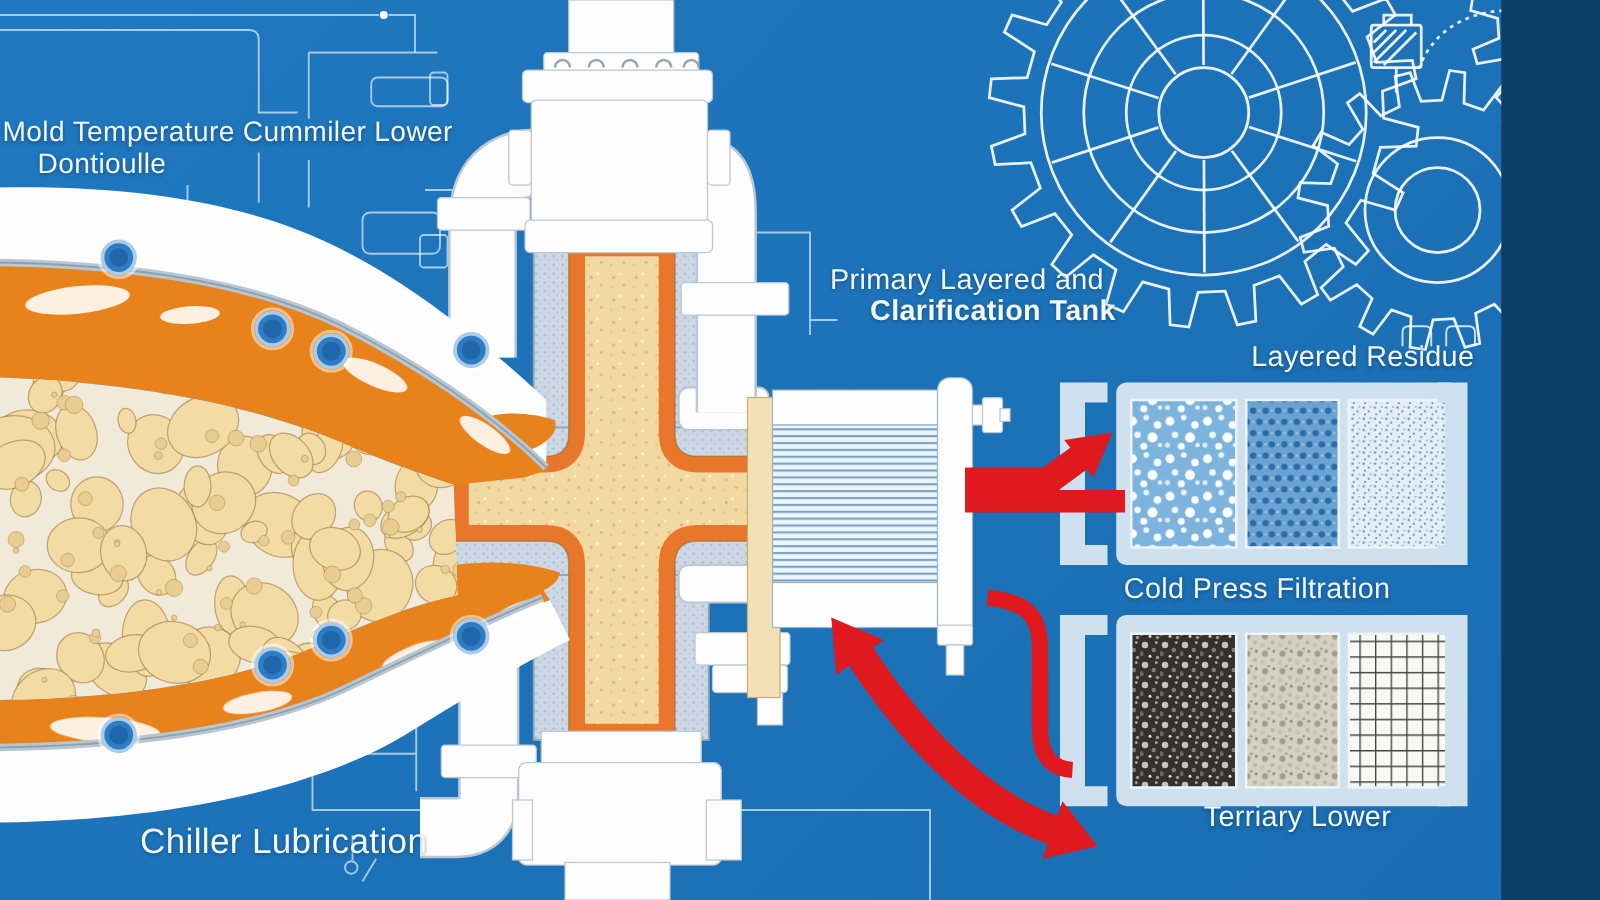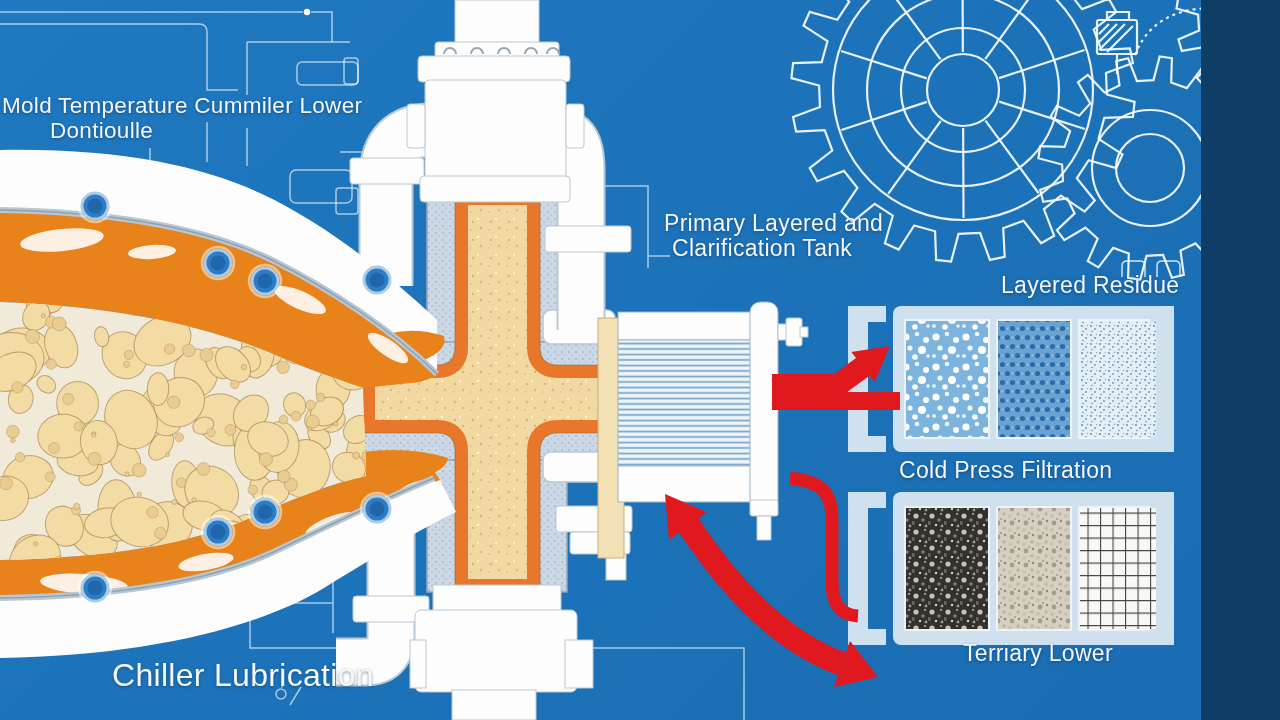--- a/index.html
+++ b/index.html
@@ -425,24 +425,24 @@
     <rect x="772" y="392" width="128" height="18" fill="#e0191f"></rect>
     <path d="M790,478 C824,482 832,494 832,520 L832,582 C832,606 842,615 858,616" stroke="#e0191f" stroke-width="13" fill="none"></path>
     <path d="M688,524 Q760,634 842,664" stroke="#e0191f" stroke-width="24" fill="none"></path>
     <polygon points="665,494 707,512 669,540" fill="#e0191f"></polygon>
     <polygon points="878,677 850,641 834,687" fill="#e0191f"></polygon>
   </g>
 </svg>
 
 <div class="lbl" style="left:2px;top:94px;font-size:22.5px;">
   <div>Mold Temperature Cummiler Lower</div>
-  <div style="margin-left:48px;">Dontioulle</div>
+  <div style="margin-left:28px;">Dontioulle</div>
 </div>
 <div class="lbl" style="left:664px;top:211px;">
   <div>Primary Layered and</div>
-  <div style="margin-left:8px;">Clarification Tank</div>
+  <div style="margin-left:32px;font-weight:bold;">Clarification Tank</div>
 </div>
 <div class="lbl" style="left:1001px;top:273px;">Layered Residue</div>
 <div class="lbl" style="left:899px;top:458px;">Cold Press Filtration</div>
 <div class="lbl" style="left:963px;top:641px;">Terriary Lower</div>
-<div class="lbl" style="left:112px;top:658px;font-size:32px;text-align:center;">Chiller Lubrication</div>
+<div class="lbl" style="left:112px;top:658px;font-size:28px;text-align:center;">Chiller Lubrication</div>
 
 </div>
 
 </body></html>

